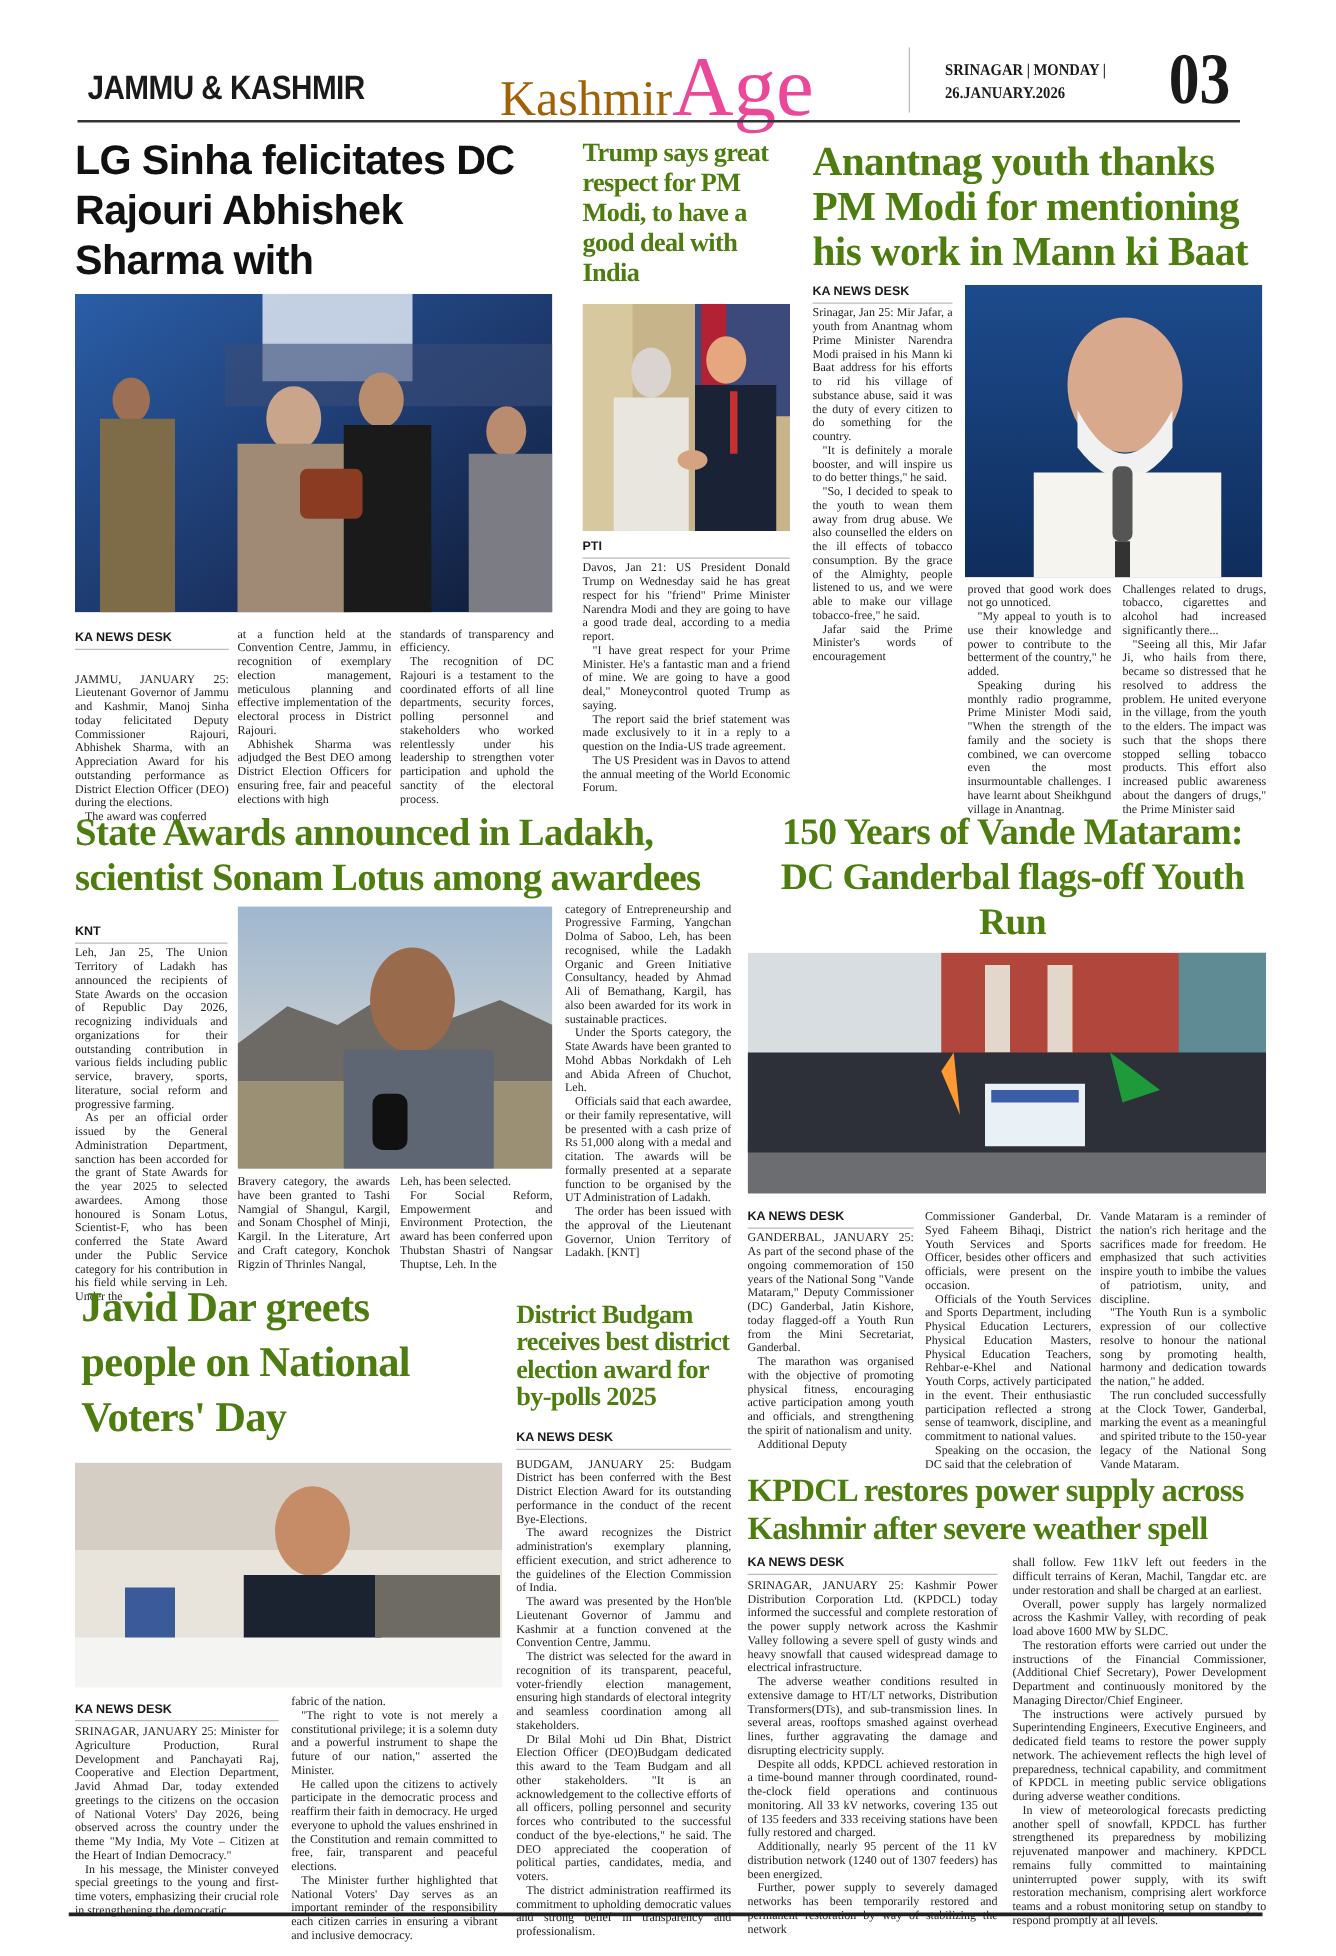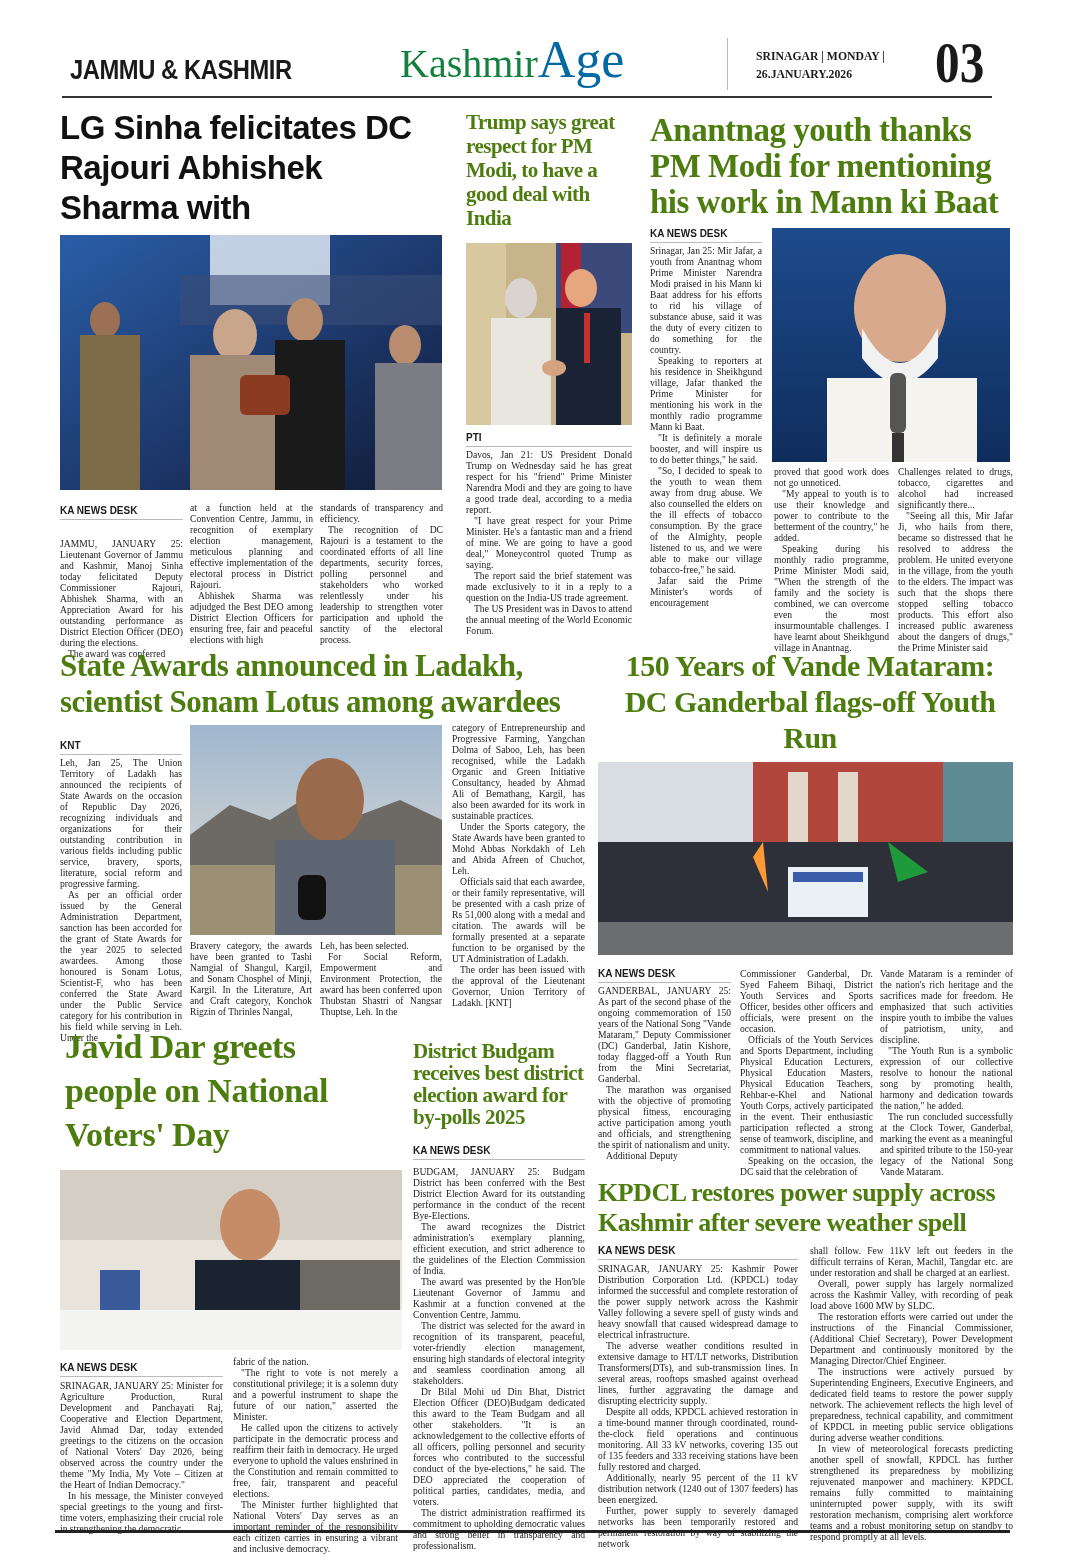--- a/index.html
+++ b/index.html
@@ -1,21 +1,21 @@
 <!DOCTYPE html>
 <html><head>
 <meta charset="utf-8">
 <style>
 *{box-sizing:border-box;margin:0;padding:0}
 body{width:1069px;height:1565px;background:#fff;position:relative;font-family:"DejaVu Serif",serif;color:#1a1a1a;overflow:hidden}
 .abs{position:absolute}
 .masthead-section{left:70px;top:55px;font-family:"Liberation Sans",sans-serif;font-weight:bold;font-size:27px;letter-spacing:-0.5px;transform:scaleX(0.88);transform-origin:left}
 .logo{left:400px;top:30px;font-family:"Liberation Serif",serif;font-size:40px;white-space:nowrap}
-.logo .k{font-size:40px;color:#15803d}
-.logo .age{color:#0369a1;font-size:52px}
+.logo .k{font-size:40px;color:#a16207}
+.logo .age{color:#ec4899;font-size:68px}
 .hdr-divider{left:727px;top:38px;width:1px;height:52px;background:#bbb}
 .dateline{left:756px;top:47px;font-family:"Liberation Serif",serif;font-weight:bold;font-size:13px;line-height:18px;transform:scaleX(0.9);transform-origin:left}
 .pagenum{left:935px;top:33px;font-family:"Liberation Serif",serif;font-weight:bold;font-size:58px;line-height:60px;transform:scaleX(0.85);transform-origin:left}
 .rule{left:62px;top:96px;width:930px;height:2px;background:#333}
 .rule-bottom{left:55px;top:1530px;width:955px;height:3px;background:#222}
 .hl-sans{font-family:"Liberation Sans",sans-serif;font-weight:bold;color:#111;letter-spacing:-0.5px}
 .hl-serif{font-family:"Liberation Serif",serif;font-weight:bold;color:#4d7c0f;letter-spacing:-0.5px}
 .byline{font-family:"Liberation Sans",sans-serif;font-weight:bold;font-size:10px;border-bottom:1px solid #bbb;padding-bottom:3px}
 .col{font-family:"Liberation Serif",serif;font-size:9.6px;line-height:11px;text-align:justify;color:#222}
 .col p{text-indent:8px}
@@ -117,21 +117,20 @@
     <rect width="238" height="234" fill="url(#g2)"></rect>
     <ellipse cx="128" cy="80" rx="46" ry="54" fill="#d8a98c"></ellipse>
     <path d="M90 100 Q128 170 166 100 L166 130 Q128 180 90 130Z" fill="#f1f1f1"></path>
     <rect x="55" y="150" width="150" height="84" fill="#f5f4ef"></rect>
     <rect x="118" y="145" width="16" height="60" rx="6" fill="#555"></rect>
     <rect x="120" y="205" width="12" height="29" fill="#333"></rect>
   </svg>
 </div>
 <div class="abs col" style="left:650px;top:245px;width:112px;">
   <p class="first">Srinagar, Jan 25: Mir Jafar, a youth from Anantnag whom Prime Minister Narendra Modi praised in his Mann ki Baat address for his efforts to rid his village of substance abuse, said it was the duty of every citizen to do something for the country.</p>
-  <p>Speaking to reporters at his residence in Sheikhgund village, Jafar thanked the Prime Minister for mentioning his work in the monthly radio programme Mann ki Baat.</p>
   <p>"It is definitely a morale booster, and will inspire us to do better things," he said.</p>
   <p>"So, I decided to speak to the youth to wean them away from drug abuse. We also counselled the elders on the ill effects of tobacco consumption. By the grace of the Almighty, people listened to us, and we were able to make our village tobacco-free," he said.</p>
   <p>Jafar said the Prime Minister's words of encouragement</p>
 </div>
 <div class="abs col" style="left:774px;top:466px;width:115px;">
   <p class="first">proved that good work does not go unnoticed.</p>
   <p>"My appeal to youth is to use their knowledge and power to contribute to the betterment of the country," he added.</p>
   <p>Speaking during his monthly radio programme, Prime Minister Modi said, "When the strength of the family and the society is combined, we can overcome even the most insurmountable challenges. I have learnt about Sheikhgund village in Anantnag.</p>
 </div>
 <div class="abs col" style="left:898px;top:466px;width:115px;">

